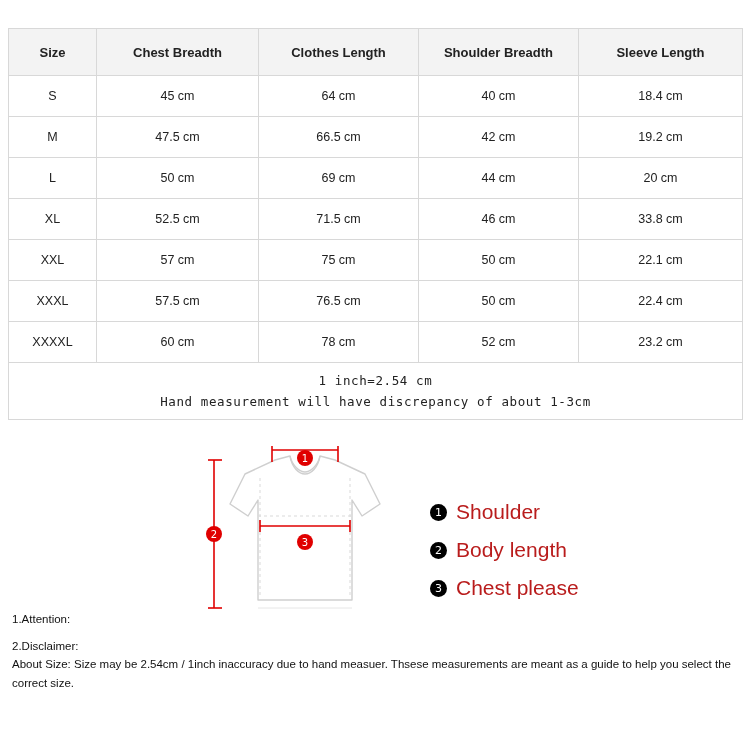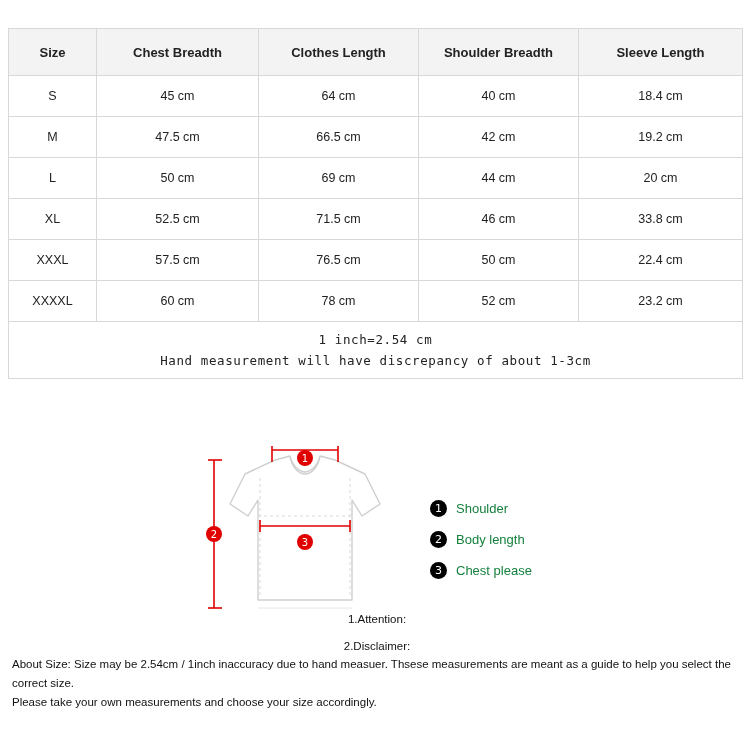--- a/index.html
+++ b/index.html
@@ -92,36 +92,36 @@
     background: #000;
     color: #fff;
     font-size: 11px;
     line-height: 17px;
     text-align: center;
     margin-right: 9px;
     font-family: "DejaVu Sans", sans-serif;
     flex: 0 0 auto;
   }
   .legend-label {
-    font-size: 13px;
-    color: #15803d;
+    font-size: 21px;
+    color: #b91c1c;
   }
 
   
   .footer {
     position: absolute;
     left: 12px;
     top: 610px;
     width: 730px;
     font-size: 11.5px;
     line-height: 1.62;
     color: #111;
   }
   .footer .blk { margin-bottom: 8px; }
-  .footer .hd { display: block; text-align: center; }
+  .footer .hd { display: block; }
   .footer .ln { display: block; }
 </style>
 </head>
 <body>
 
 <div class="page">
 
   <div class="table-wrap">
     <table class="size-table">
       <colgroup>
@@ -163,20 +163,27 @@
           <td>20 cm</td>
         </tr>
         <tr>
           <td>XL</td>
           <td>52.5 cm</td>
           <td>71.5 cm</td>
           <td>46 cm</td>
           <td>33.8 cm</td>
         </tr>
         <tr>
+          <td>XXL</td>
+          <td>57 cm</td>
+          <td>75 cm</td>
+          <td>50 cm</td>
+          <td>22.1 cm</td>
+        </tr>
+        <tr>
           <td>XXXL</td>
           <td>57.5 cm</td>
           <td>76.5 cm</td>
           <td>50 cm</td>
           <td>22.4 cm</td>
         </tr>
         <tr>
           <td>XXXXL</td>
           <td>60 cm</td>
           <td>78 cm</td>
@@ -251,18 +258,17 @@
     </div>
   </div>
 
   <div class="footer">
     <div class="blk">
       <span class="hd">1.Attention:</span>
     </div>
     <div class="blk">
       <span class="hd">2.Disclaimer:</span>
       <span class="ln">About Size: Size may be 2.54cm / 1inch inaccuracy due to hand measuer. Thsese measurements are meant as a guide to help you select the correct size.</span>
-      <span class="ln">Please take your own measurements and choose your size accordingly.</span>
     </div>
 
   </div>
 
 </div>
 
 </body></html>

